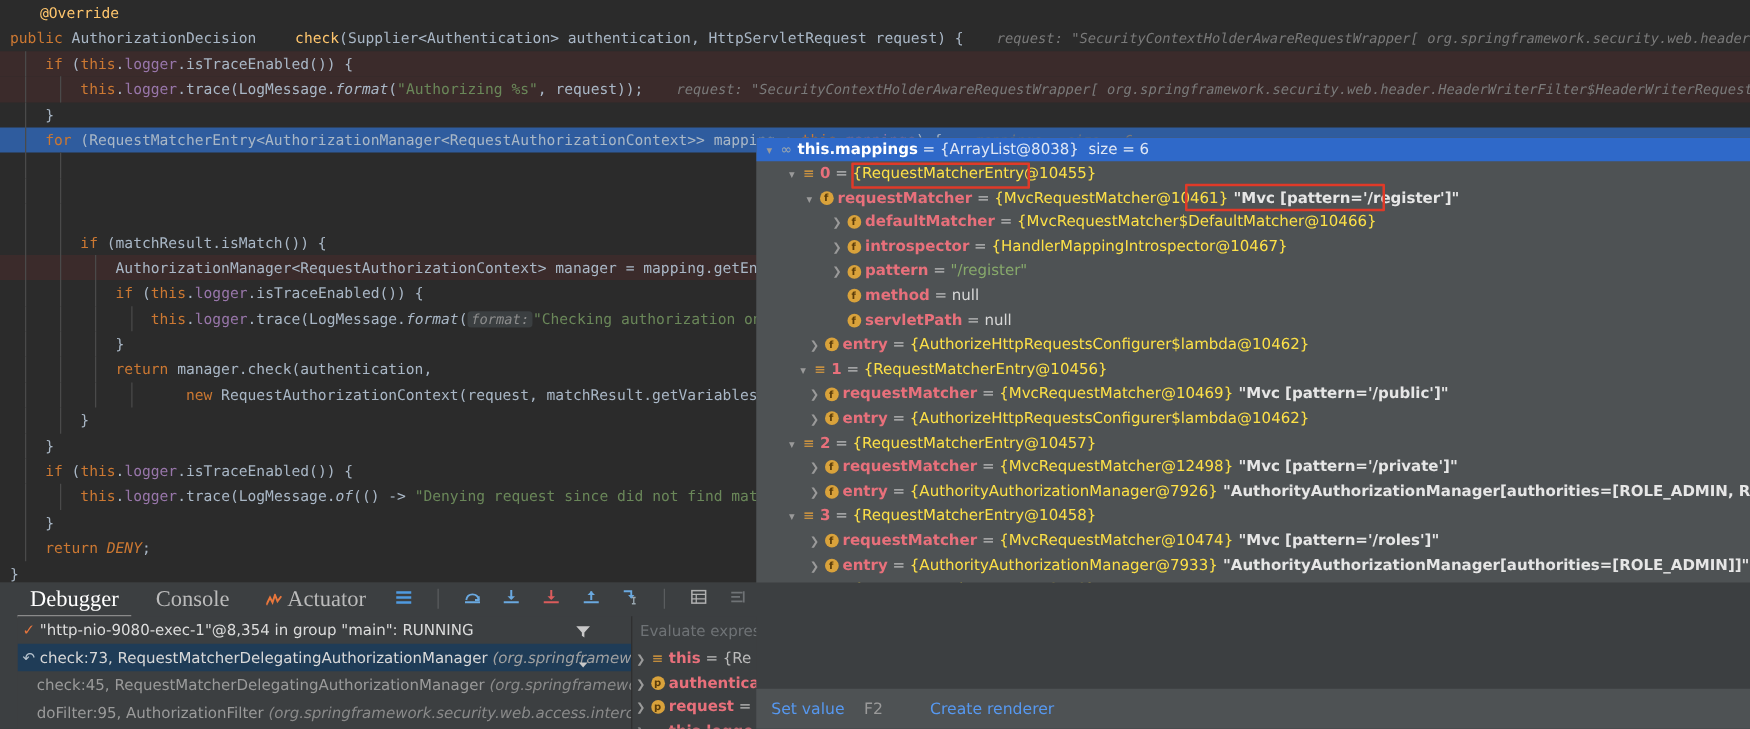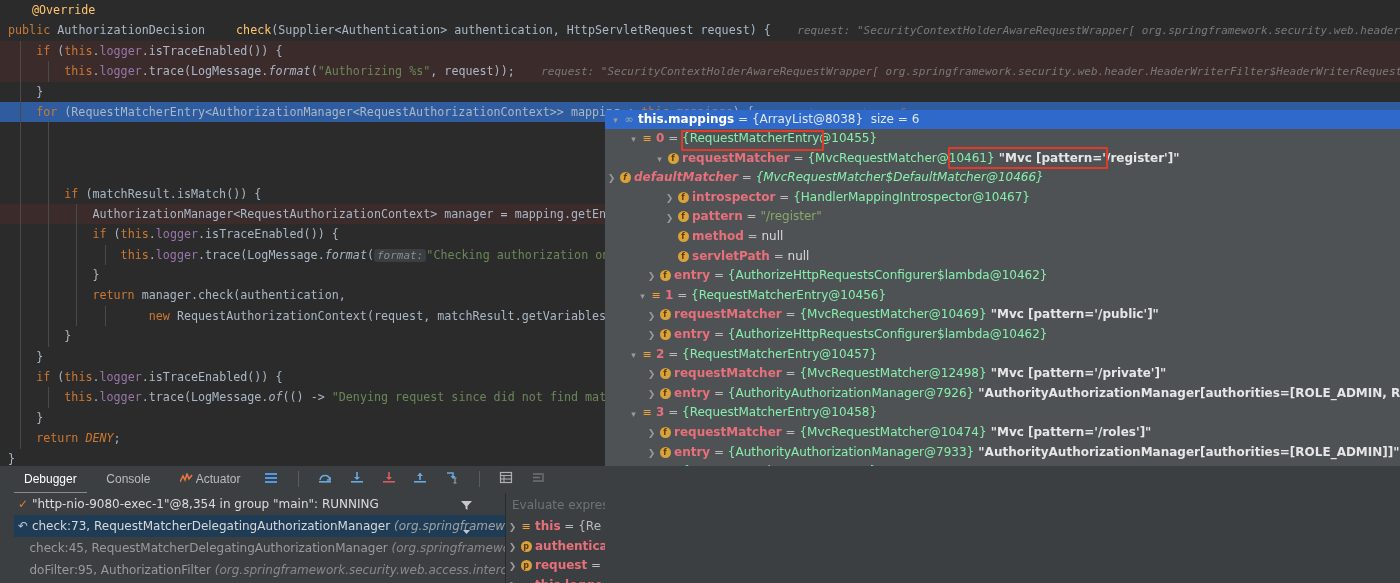--- a/index.html
+++ b/index.html
@@ -32,34 +32,34 @@
   .twisty{display:inline-block;width:13px;text-align:center;color:#9a9a9a;font-size:9px;}
   .twisty.none{color:transparent;}
   .ic{display:inline-block;width:14px;text-align:center;vertical-align:middle;margin-right:2px;}
   .ic-list{color:#e8a33d;font-size:11px;letter-spacing:0;}
   .ic-field{display:inline-block;width:11px;height:11px;line-height:11px;border-radius:50%;
             background:#d9a23b;color:#5a3c0a;font-size:8px;font-weight:bold;text-align:center;vertical-align:middle;
             font-family:"DejaVu Sans",sans-serif;}
   .ic-chain{color:#9aa7b0;font-size:11px;}
   .nm{color:#e8707b;font-weight:bold;}
   .eq{color:#bbbbbb;}
-  .ref{color:#86efac;}
+  .ref{color:#fde047;}
   .toStr{color:#e6e6e6;font-weight:bold;}
   .sval{color:#87a96b;}
   .nullv{color:#d8d8d8;}
   .hdr-name{color:#ffffff;font-weight:bold;}
   .hdr-dim{color:#dfe7f5;}
 
   .redbox{position:absolute;border:2px solid #e03a28;border-radius:1px;pointer-events:none;}
 
   
   .bottom{position:absolute;left:0;top:466px;width:1400px;height:117px;background:#3c3f41;}
   .tabbar{position:absolute;left:14px;top:0;height:27px;width:1386px;}
-  .tab{display:inline-block;height:26px;line-height:26px;padding:0 10px;font-family:Liberation Sans, sans-serif;
-       font-size:12px;color:#bbbbbb;vertical-align:top;}
+  .tab{display:inline-block;height:26px;line-height:26px;padding:0 10px;font-family:Liberation Serif, serif;
+       font-size:18px;color:#bbbbbb;vertical-align:top;}
   .tab.active{color:#ffffff;border-bottom:2px solid #8a8a8a;}
   .toolsep{display:inline-block;width:1px;height:16px;background:#5a5d5f;margin:5px 6px;vertical-align:middle;}
   .tbtn{display:inline-block;width:22px;height:26px;line-height:26px;text-align:center;vertical-align:top;}
 
   .threads{position:absolute;left:14px;top:27px;width:491px;height:90px;background:#3c3f41;overflow:hidden;}
   .frame-row{height:22px;line-height:22px;font-family:"DejaVu Sans",sans-serif;font-size:12px;white-space:nowrap;padding-left:4px;}
   .frame-row.sel{background:#1f3c57;}
   .fr-name{color:#d8d8d8;}
   .fr-name.dim{color:#9a9a9a;}
   .fr-pkg{color:#a0a0a0;font-style:italic;}
@@ -112,22 +112,22 @@
   </div>
 
   <div class="dbg-panel">
 
     <div class="dbg-header">
       <span class="twisty">▾</span><span class="ic ic-chain">∞</span><span class="hdr-name">this.mappings</span><span class="hdr-dim">&nbsp;=&nbsp;</span><span class="hdr-dim">{ArrayList@8038}</span><span class="hdr-dim">&nbsp;&nbsp;</span><span class="hdr-dim">size = 6</span>
     </div>
 
     <div id="tree-rows">
         <div class="tree-row" style="padding-left: 22px;"><span class="twisty">▾</span><span class="ic ic-list">≡</span><span class="nm">0</span><span class="eq"> = </span><span class="ref">{RequestMatcherEntry@10455}</span></div>
-        <div class="tree-row" style="padding-left: 48px;"><span class="twisty">▾</span><span class="ic"><span class="ic-field">f</span></span><span class="nm">requestMatcher</span><span class="eq"> = </span><span class="ref">{MvcRequestMatcher@10461}</span><span class="toStr"> "Mvc [pattern='/register']"</span></div>
-        <div class="tree-row" style=" font-style: italic;"><span class="twisty">❯</span><span class="ic"><span class="ic-field">f</span></span><span class="nm">defaultMatcher</span><span class="eq"> = </span><span class="ref">{MvcRequestMatcher$DefaultMatcher@10466}</span></div>
+        <div class="tree-row" style="padding-left: 36px;"><span class="twisty">▾</span><span class="ic"><span class="ic-field">f</span></span><span class="nm">requestMatcher</span><span class="eq"> = </span><span class="ref">{MvcRequestMatcher@10461}</span><span class="toStr"> "Mvc [pattern='/register']"</span></div>
+        <div class="tree-row" style="padding-left: 58px;"><span class="twisty">❯</span><span class="ic"><span class="ic-field">f</span></span><span class="nm">defaultMatcher</span><span class="eq"> = </span><span class="ref">{MvcRequestMatcher$DefaultMatcher@10466}</span></div>
         <div class="tree-row" style="padding-left: 58px;"><span class="twisty">❯</span><span class="ic"><span class="ic-field">f</span></span><span class="nm">introspector</span><span class="eq"> = </span><span class="ref">{HandlerMappingIntrospector@10467}</span></div>
         <div class="tree-row" style="padding-left: 58px;"><span class="twisty">❯</span><span class="ic"><span class="ic-field">f</span></span><span class="nm">pattern</span><span class="eq"> = </span><span class="sval">"/register"</span></div>
         <div class="tree-row" style="padding-left: 58px;"><span class="twisty none">·</span><span class="ic"><span class="ic-field">f</span></span><span class="nm">method</span><span class="eq"> = </span><span class="nullv">null</span></div>
         <div class="tree-row" style="padding-left: 58px;"><span class="twisty none">·</span><span class="ic"><span class="ic-field">f</span></span><span class="nm">servletPath</span><span class="eq"> = </span><span class="nullv">null</span></div>
         <div class="tree-row" style="padding-left: 40px;"><span class="twisty">❯</span><span class="ic"><span class="ic-field">f</span></span><span class="nm">entry</span><span class="eq"> = </span><span class="ref">{AuthorizeHttpRequestsConfigurer$lambda@10462}</span></div>
         <div class="tree-row" style="padding-left: 31px;"><span class="twisty">▾</span><span class="ic ic-list">≡</span><span class="nm">1</span><span class="eq"> = </span><span class="ref">{RequestMatcherEntry@10456}</span></div>
         <div class="tree-row" style="padding-left: 40px;"><span class="twisty">❯</span><span class="ic"><span class="ic-field">f</span></span><span class="nm">requestMatcher</span><span class="eq"> = </span><span class="ref">{MvcRequestMatcher@10469}</span><span class="toStr"> "Mvc [pattern='/public']"</span></div>
         <div class="tree-row" style="padding-left: 40px;"><span class="twisty">❯</span><span class="ic"><span class="ic-field">f</span></span><span class="nm">entry</span><span class="eq"> = </span><span class="ref">{AuthorizeHttpRequestsConfigurer$lambda@10462}</span></div>
         <div class="tree-row" style="padding-left: 22px;"><span class="twisty">▾</span><span class="ic ic-list">≡</span><span class="nm">2</span><span class="eq"> = </span><span class="ref">{RequestMatcherEntry@10457}</span></div>
         <div class="tree-row" style="padding-left: 40px;"><span class="twisty">❯</span><span class="ic"><span class="ic-field">f</span></span><span class="nm">requestMatcher</span><span class="eq"> = </span><span class="ref">{MvcRequestMatcher@12498}</span><span class="toStr"> "Mvc [pattern='/private']"</span></div>
@@ -248,14 +248,19 @@
       <div id="var-rows">
           <div class="var-row"><span class="twisty">❯</span><span class="ic ic-list">≡</span><span class="nm">this</span><span class="eq"> = {Re</span></div>
           <div class="var-row"><span class="twisty">❯</span><span class="ic"><span class="ic-field">p</span></span><span class="nm">authentica</span><span class="eq"> </span></div>
           <div class="var-row"><span class="twisty">❯</span><span class="ic"><span class="ic-field">p</span></span><span class="nm">request</span><span class="eq"> = </span></div>
           <div class="var-row"><span class="twisty">❯</span><span class="ic ic-chain">∞</span><span class="nm">this.logge</span><span class="eq"> </span></div>
         </div>
     </div>
 
   </div>
 
+  <div class="actionbar">
+    <span class="act-link">Set value</span>
+    <span class="act-key">F2</span>
+    <span class="act-link" style="margin-left:28px;">Create renderer</span>
+  </div>
 
 </div>
 
 </body></html>

